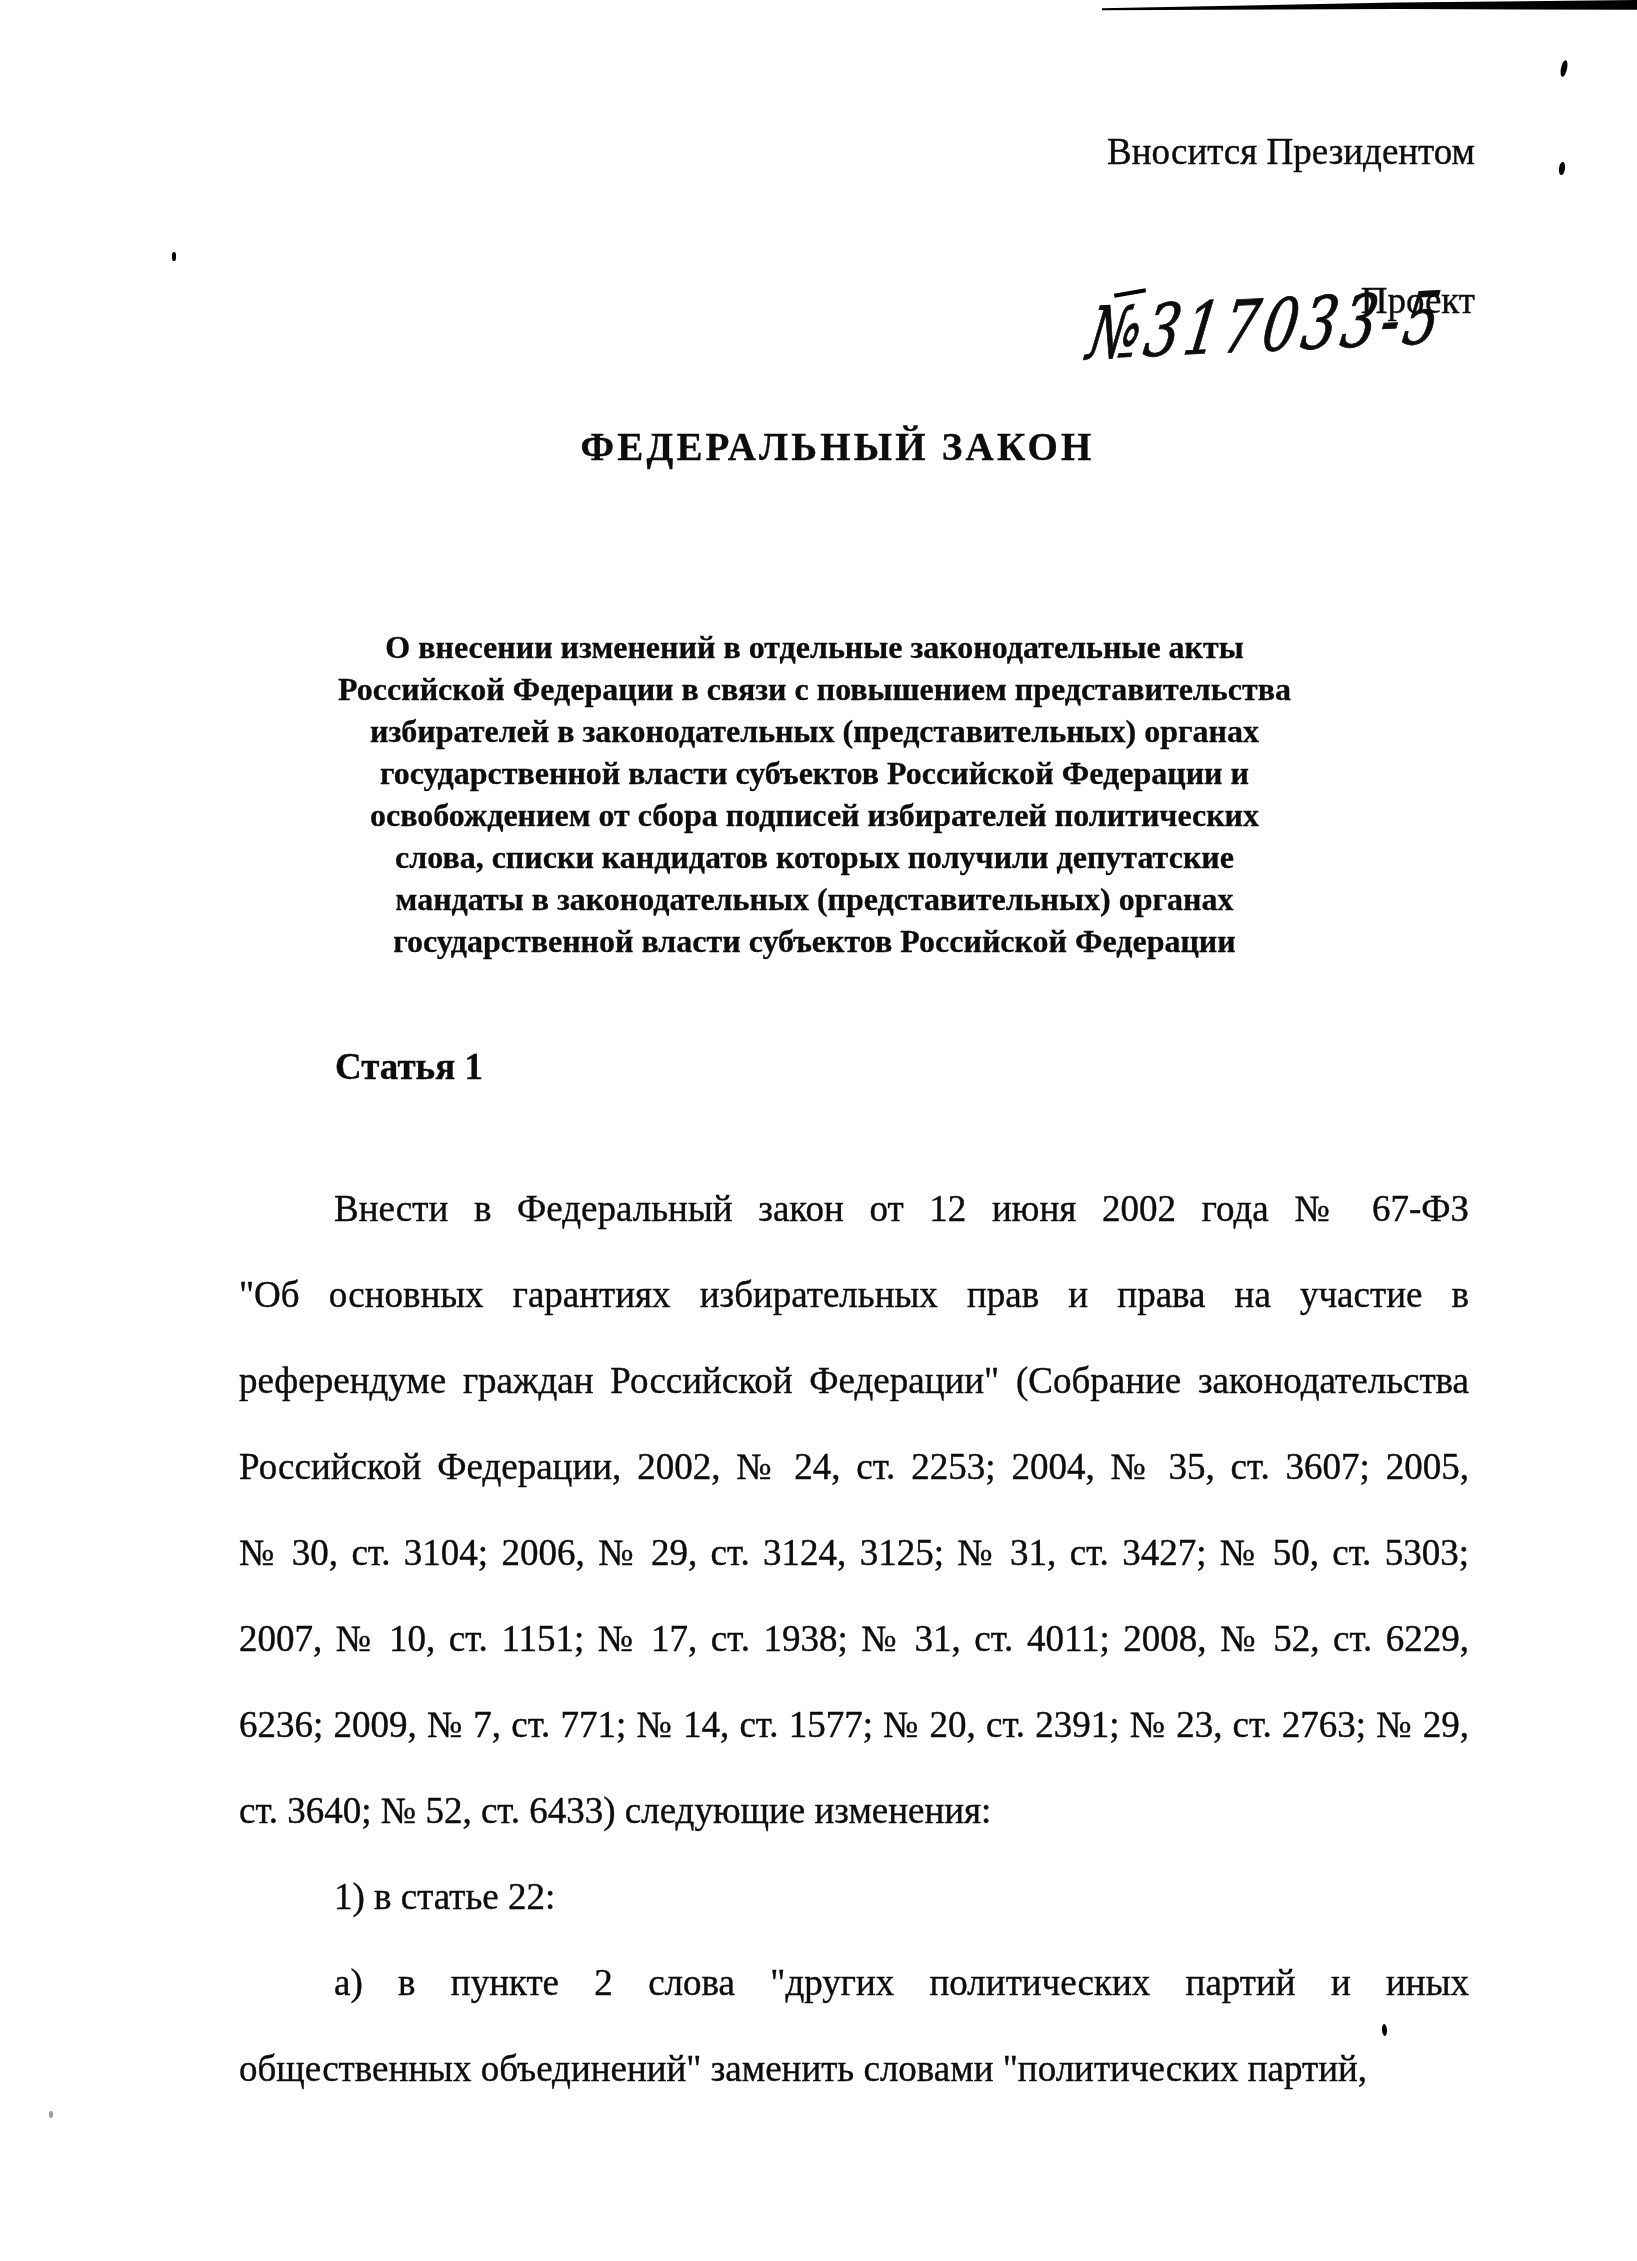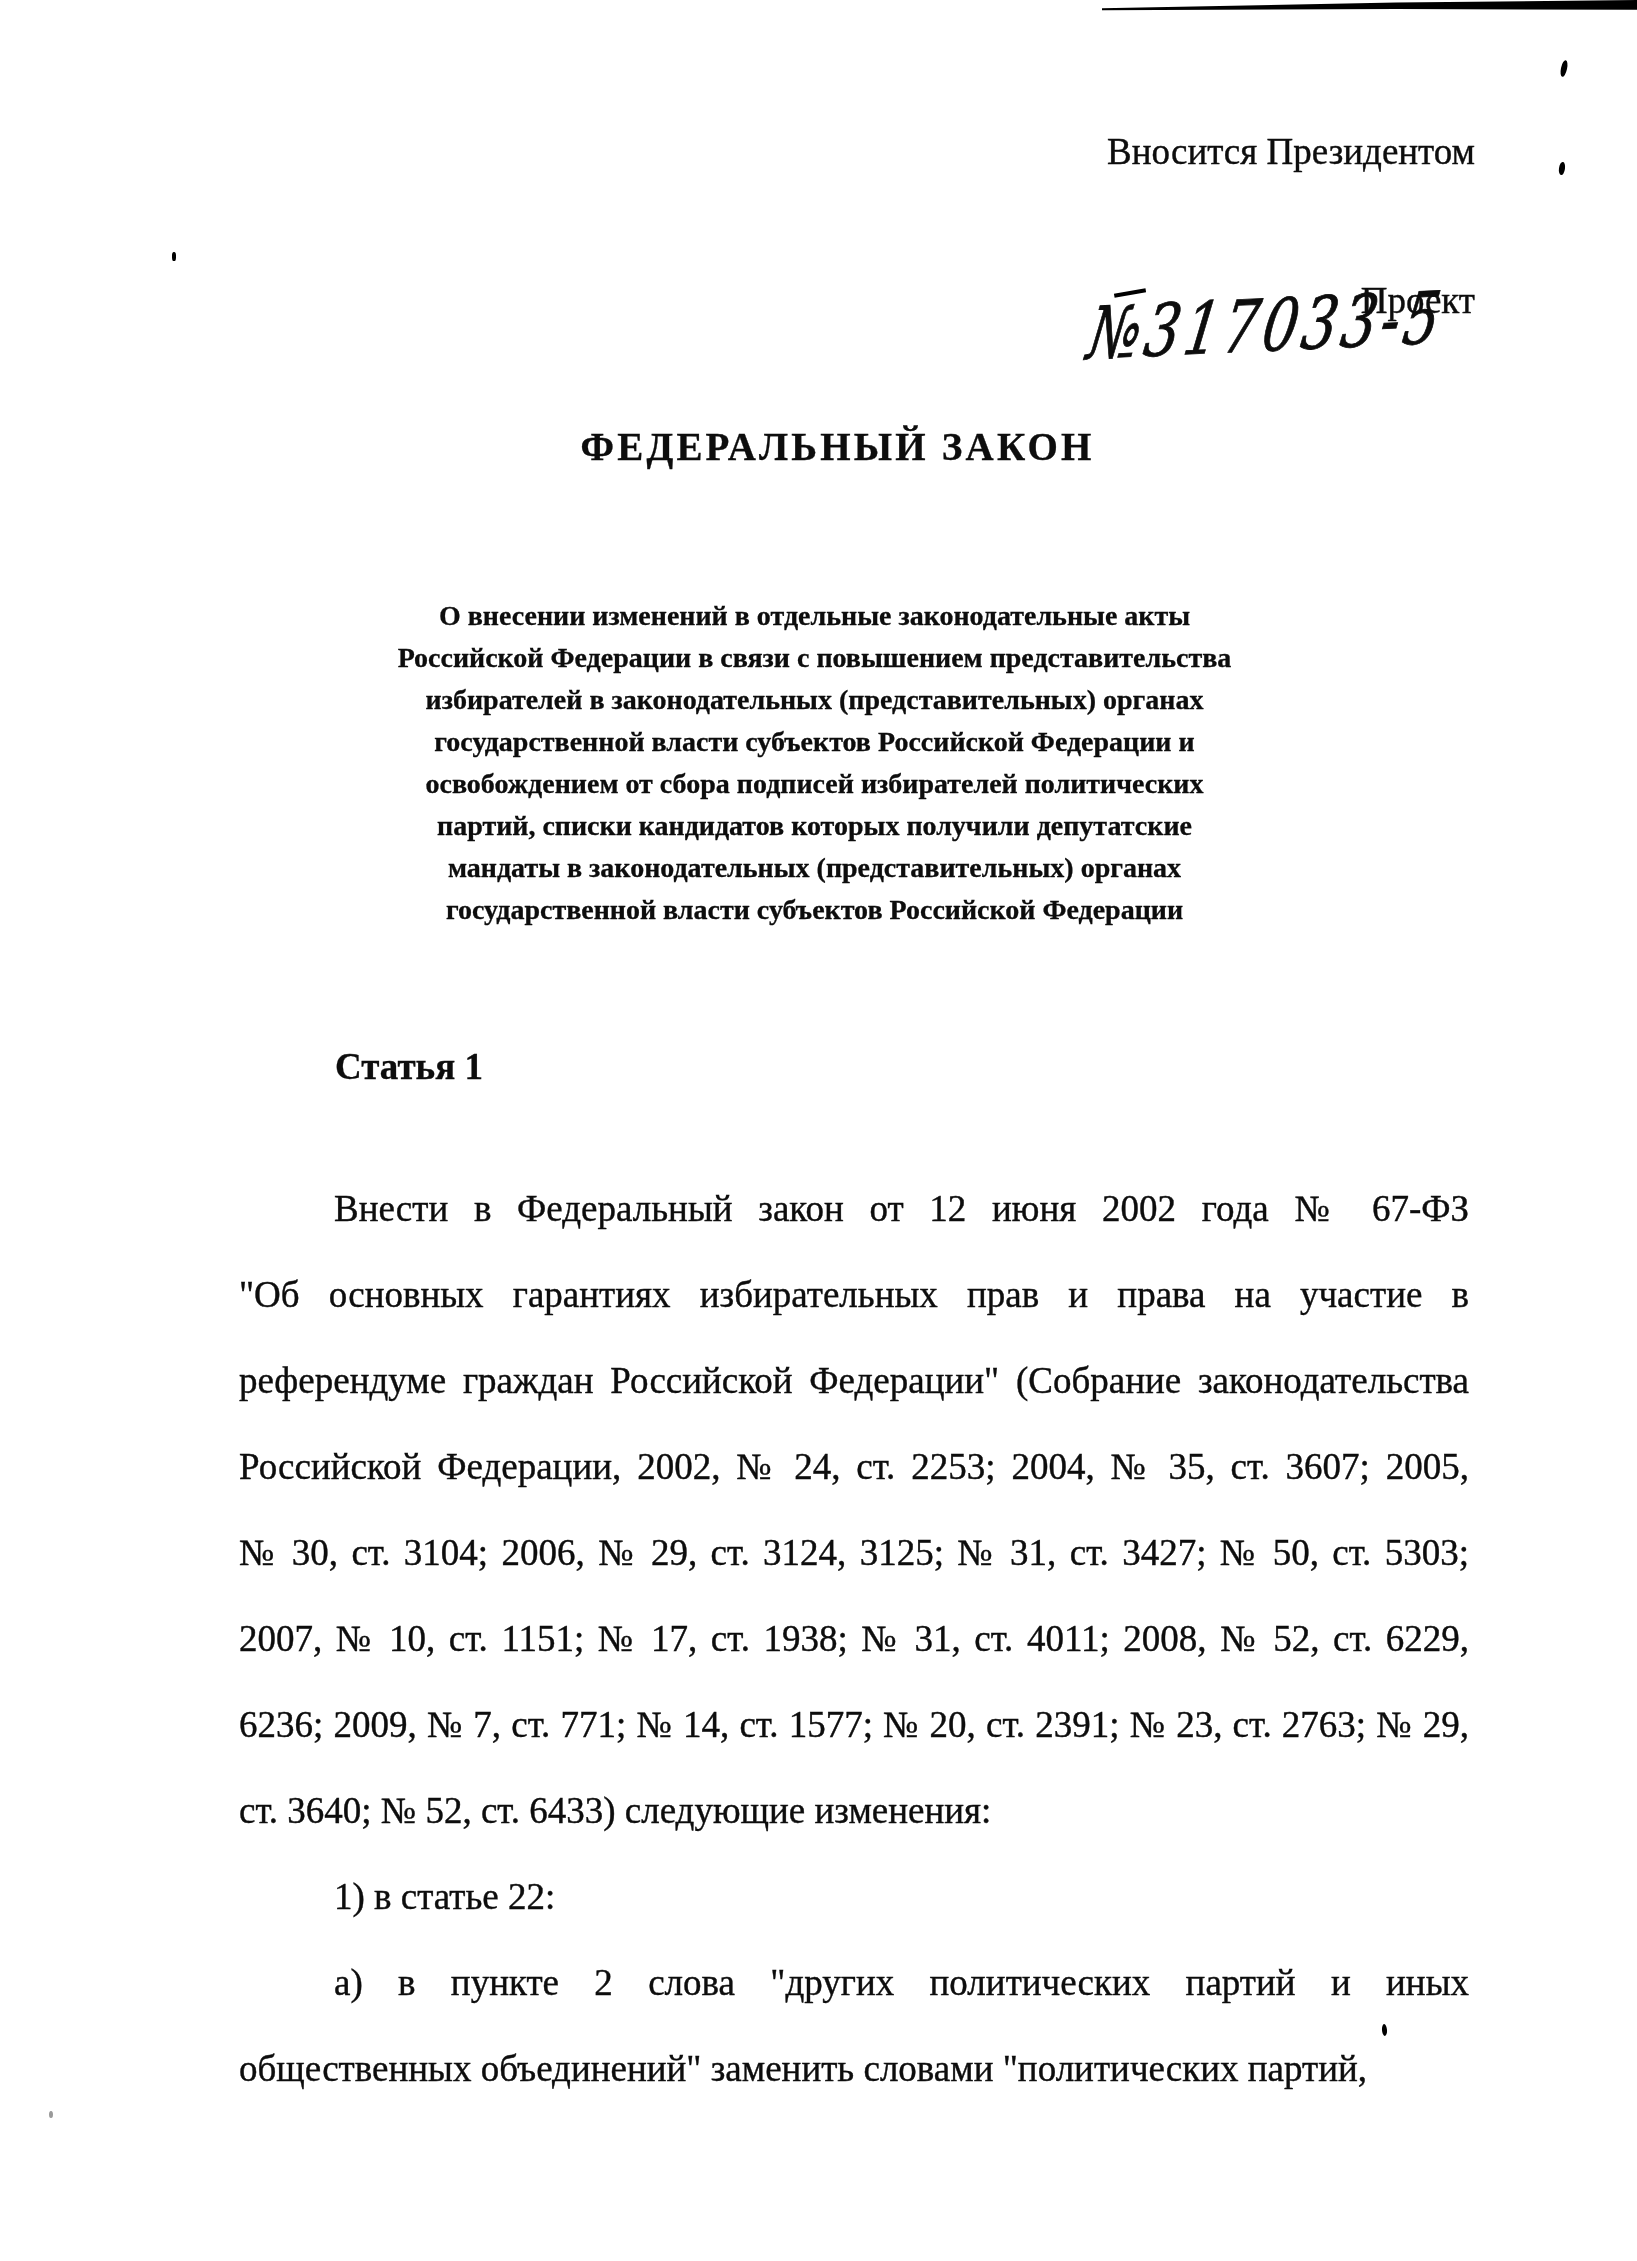--- a/index.html
+++ b/index.html
@@ -62,22 +62,22 @@
     margin: 0;
     text-align: center;
     font-size: 39px; line-height: 63px;
     font-weight: 700;
     letter-spacing: 3.2px;
     -webkit-text-stroke: 0.3px currentColor;
   }
 
   
   .subject {
-    position: absolute; left: 260px; top: 595px; width: 1109px;
-    font-size: 28px; line-height: 42px;
+    position: absolute; left: 260px; top: 626px; width: 1109px;
+    font-size: 32px; line-height: 42px;
     font-weight: 700;
     text-align: center;
     -webkit-text-stroke: 0.3px currentColor;
   }
 
   
   .article-heading {
     position: absolute; left: 335px; top: 1046px;
     font-size: 37px; line-height: 42px;
     font-weight: 700;
@@ -124,21 +124,21 @@
   <div class="draft-number">№317033-5</div>
 
   <h1 class="law-title">ФЕДЕРАЛЬНЫЙ ЗАКОН</h1>
 
   <div class="subject">
     <div>О внесении изменений в отдельные законодательные акты</div>
     <div>Российской Федерации в связи с повышением представительства</div>
     <div>избирателей в законодательных (представительных) органах</div>
     <div>государственной власти субъектов Российской Федерации и</div>
     <div>освобождением от сбора подписей избирателей политических</div>
-    <div>партий, списки кандидатов которых получили депутатские</div>
+    <div>слова, списки кандидатов которых получили депутатские</div>
     <div>мандаты в законодательных (представительных) органах</div>
     <div>государственной власти субъектов Российской Федерации</div>
   </div>
 
   <div class="article-heading">Статья 1</div>
 
   <div class="body-block">
     <div class="line indent">Внести в Федеральный закон от 12 июня 2002 года № 67-ФЗ</div>
     <div class="line">"Об основных гарантиях избирательных прав и права на участие в</div>
     <div class="line">референдуме граждан Российской Федерации" (Собрание законодательства</div>

